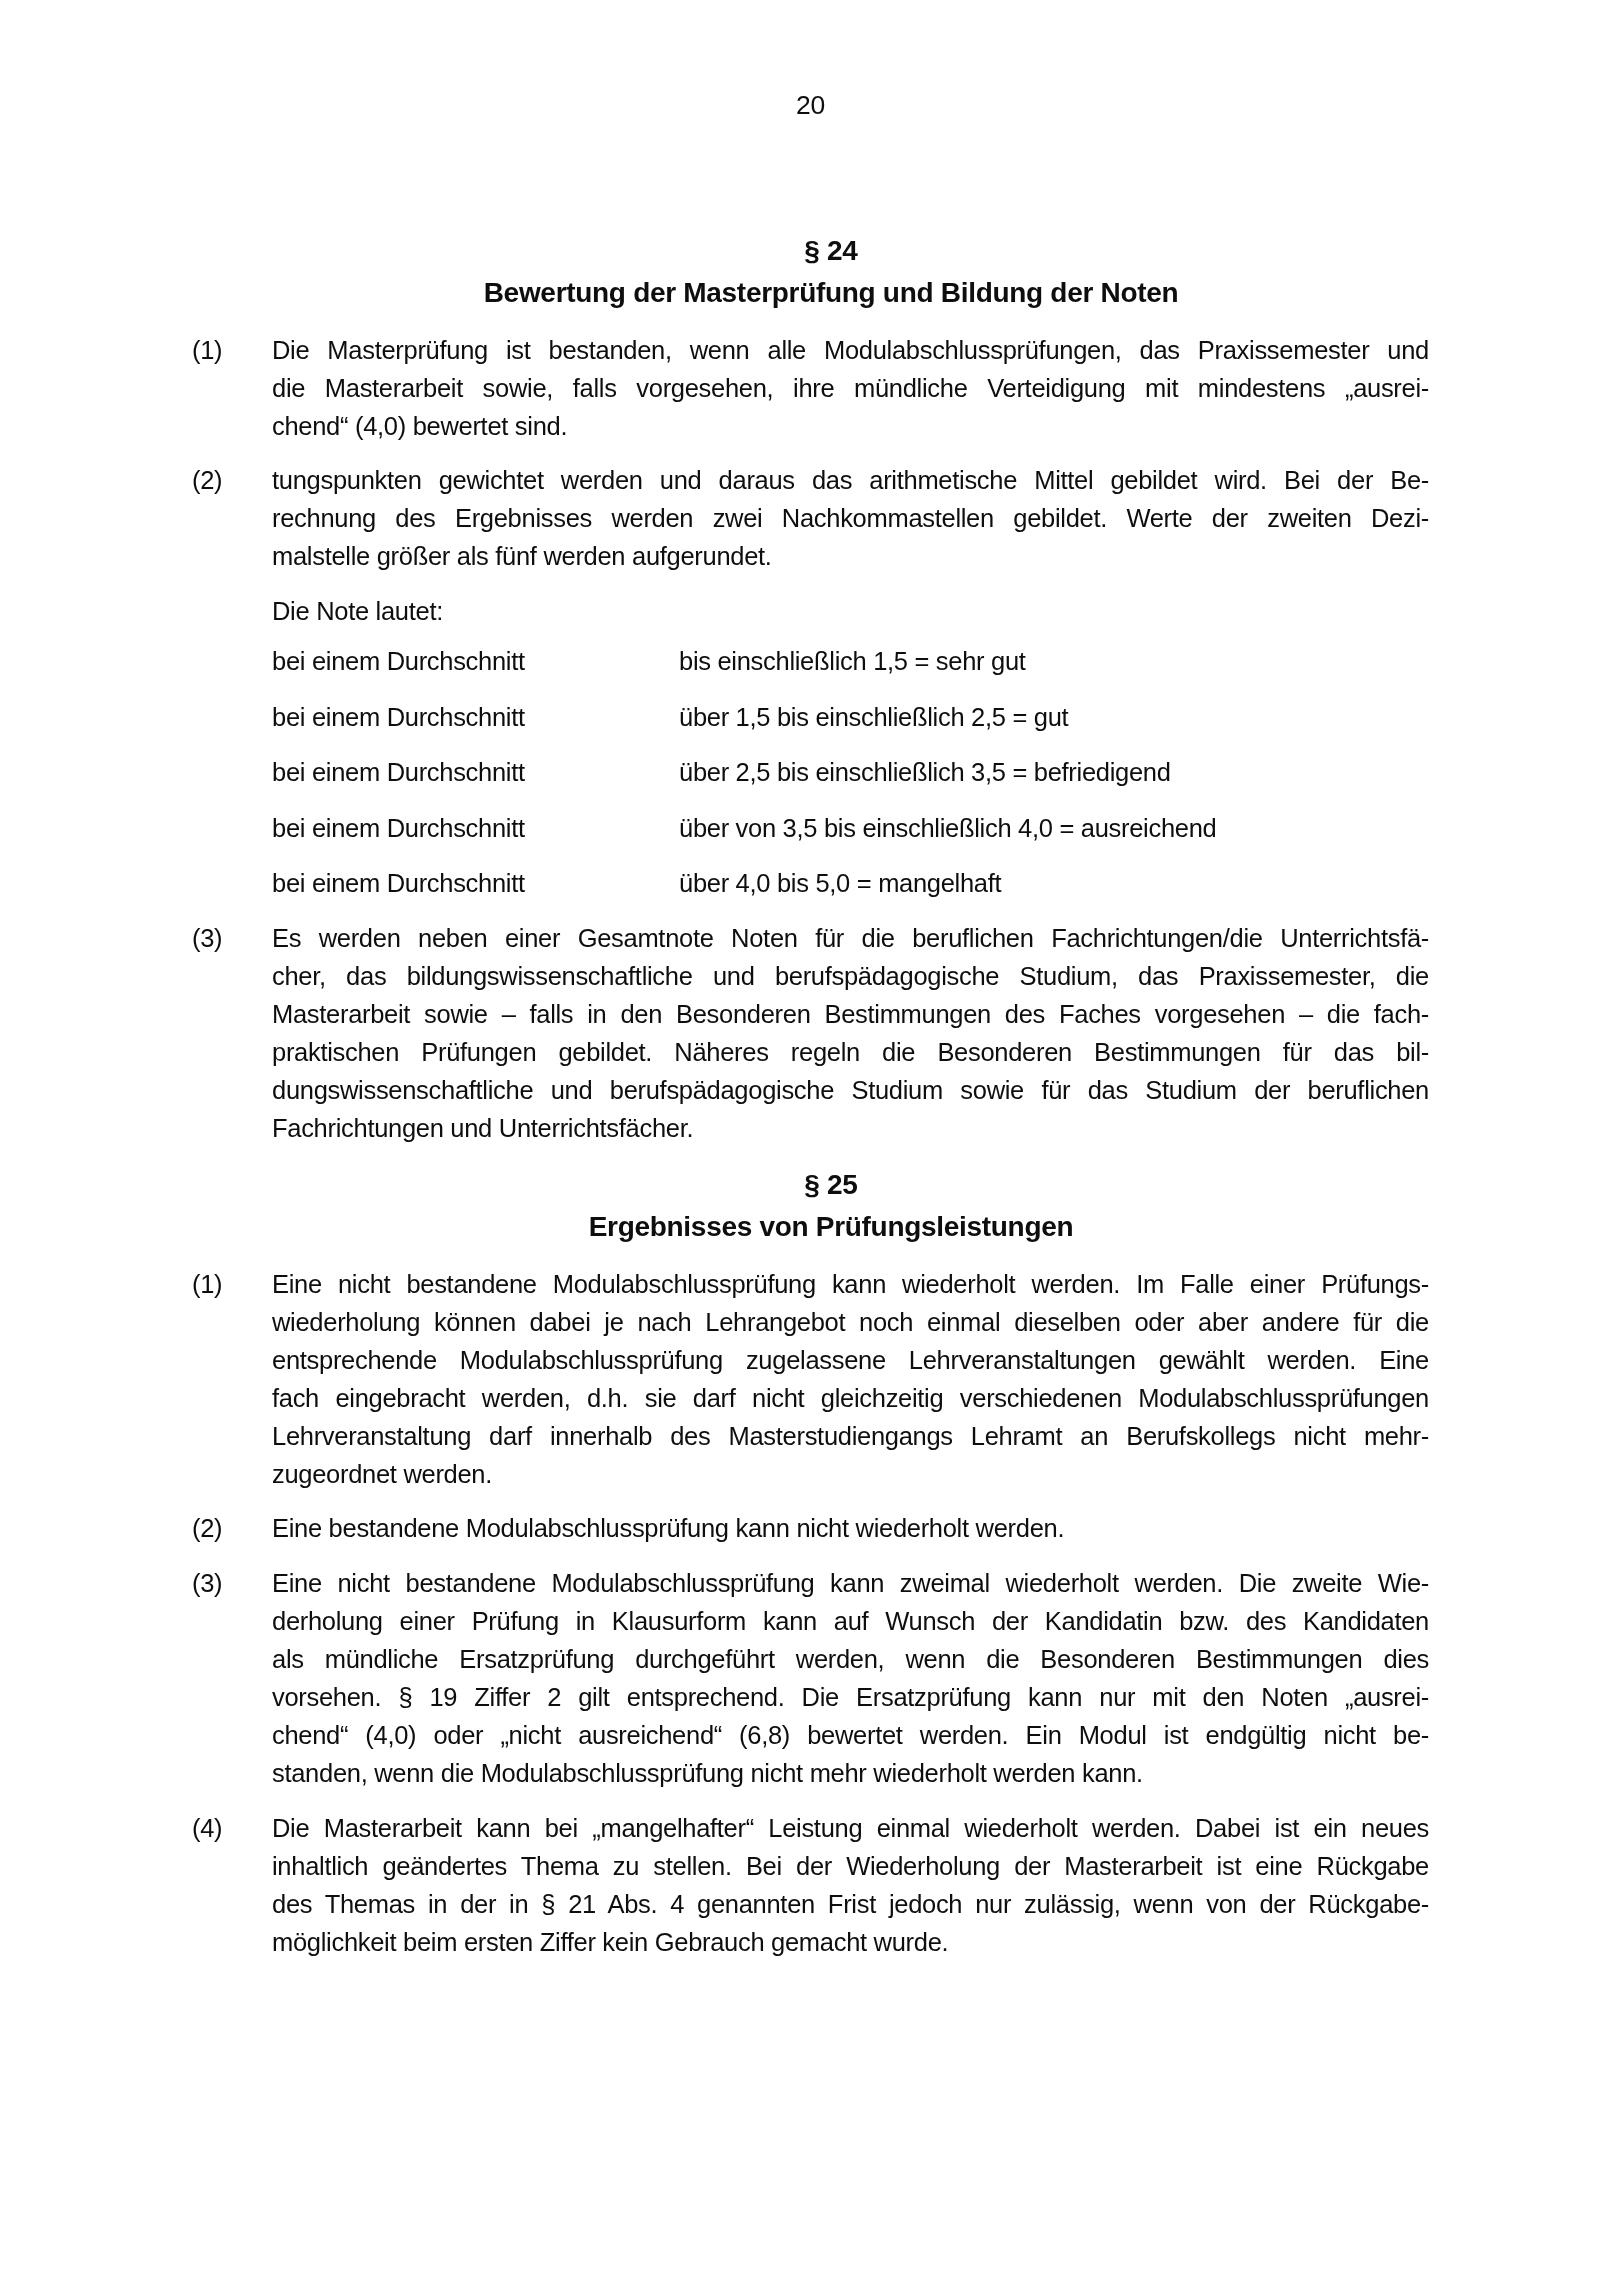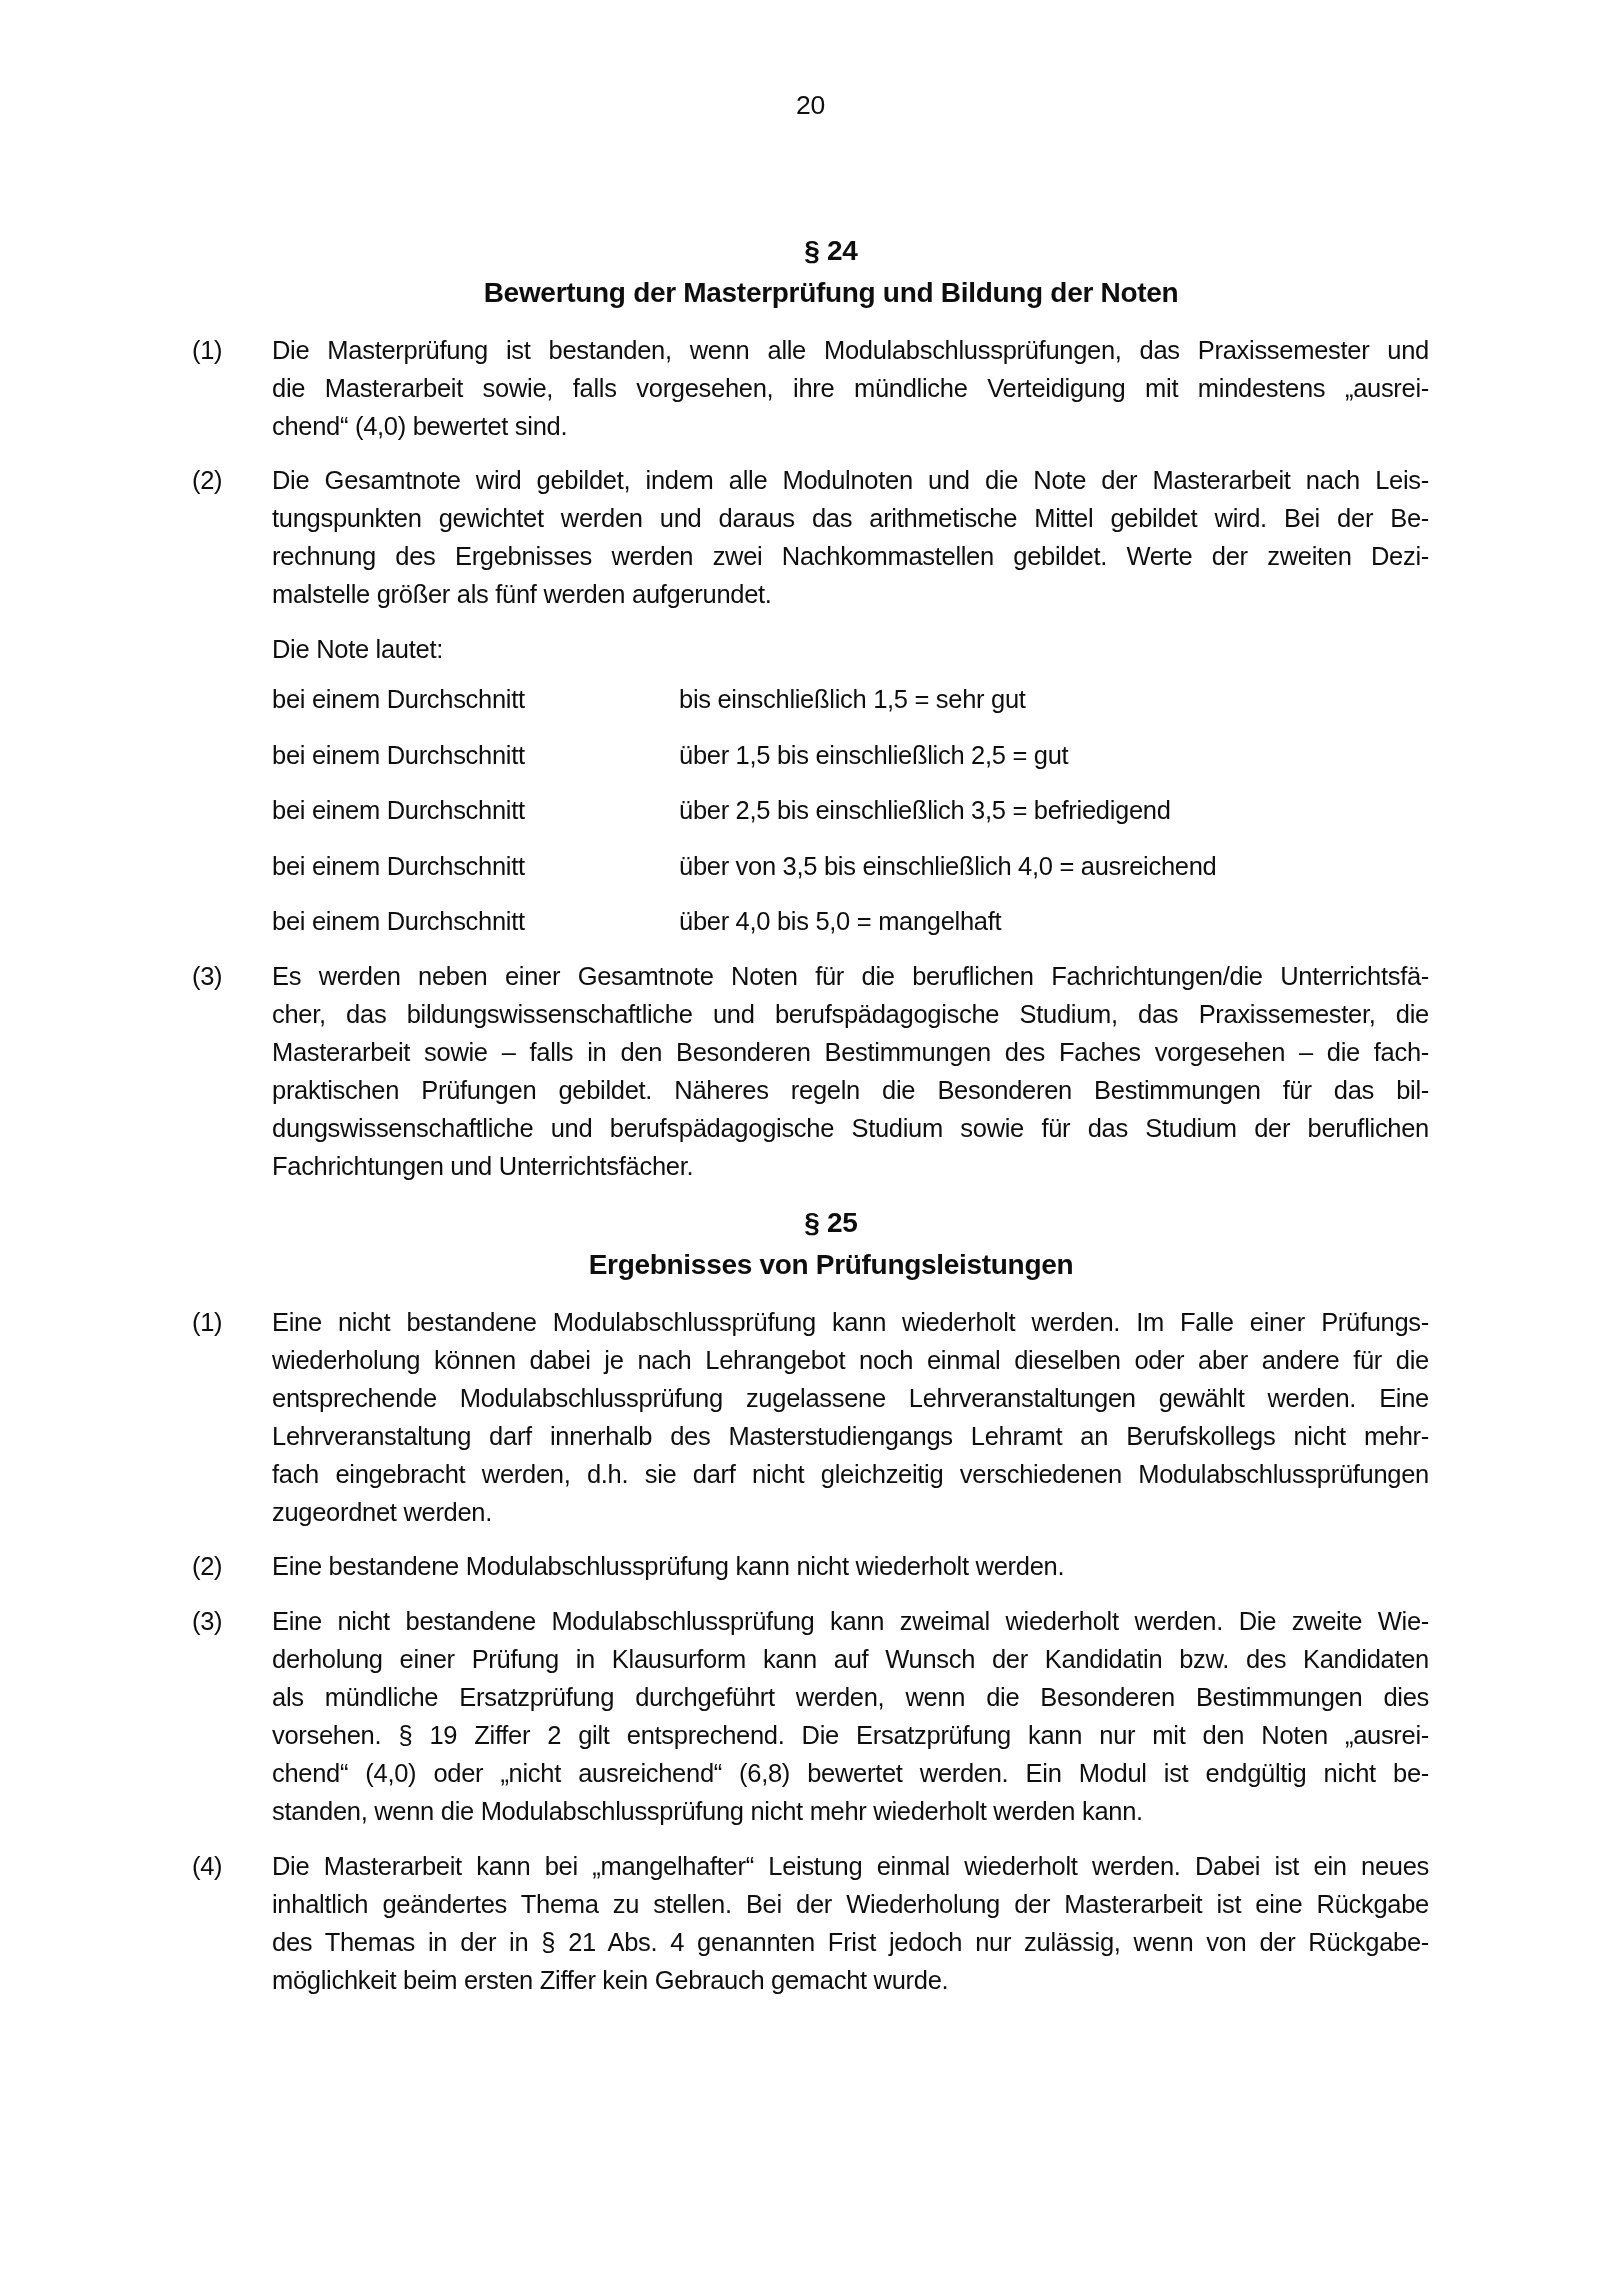--- a/index.html
+++ b/index.html
@@ -102,21 +102,20 @@
         <div class="sec-title">Bewertung der Masterprüfung und Bildung der Noten</div>
       </header>
       <div class="para">
         <span class="marker">(1)</span>
         <div class="tline jl">Die Masterprüfung ist bestanden, wenn alle Modulabschlussprüfungen, das Praxissemester und</div>
         <div class="tline jl">die Masterarbeit sowie, falls vorgesehen, ihre mündliche Verteidigung mit mindestens „ausrei-</div>
         <div class="tline last">chend“ (4,0) bewertet sind.</div>
       </div>
       <div class="para">
         <span class="marker">(2)</span>
-        <div class="tline jl">Die Gesamtnote wird gebildet, indem alle Modulnoten und die Note der Masterarbeit nach Leis-</div>
         <div class="tline jl">tungspunkten gewichtet werden und daraus das arithmetische Mittel gebildet wird. Bei der Be-</div>
         <div class="tline jl">rechnung des Ergebnisses werden zwei Nachkommastellen gebildet. Werte der zweiten Dezi-</div>
         <div class="tline last">malstelle größer als fünf werden aufgerundet.</div>
       </div>
       <div class="para note">
         <div class="tline last">Die Note lautet:</div>
       </div>
       <div class="grades">
         <div class="grow">
           <span class="gleft">bei einem Durchschnitt</span>
@@ -152,22 +151,22 @@
     <section class="section">
       <header class="section-heading">
         <div class="sec-num">§ 25</div>
         <div class="sec-title">Ergebnisses von Prüfungsleistungen</div>
       </header>
       <div class="para">
         <span class="marker">(1)</span>
         <div class="tline jl">Eine nicht bestandene Modulabschlussprüfung kann wiederholt werden. Im Falle einer Prüfungs-</div>
         <div class="tline jl">wiederholung können dabei je nach Lehrangebot noch einmal dieselben oder aber andere für die</div>
         <div class="tline jl">entsprechende Modulabschlussprüfung zugelassene Lehrveranstaltungen gewählt werden. Eine</div>
+        <div class="tline jl">fach eingebracht werden, d.h. sie darf nicht gleichzeitig verschiedenen Modulabschlussprüfungen</div>
         <div class="tline jl">Lehrveranstaltung darf innerhalb des Masterstudiengangs Lehramt an Berufskollegs nicht mehr-</div>
-        <div class="tline jl">fach eingebracht werden, d.h. sie darf nicht gleichzeitig verschiedenen Modulabschlussprüfungen</div>
         <div class="tline last">zugeordnet werden.</div>
       </div>
       <div class="para">
         <span class="marker">(2)</span>
         <div class="tline last">Eine bestandene Modulabschlussprüfung kann nicht wiederholt werden.</div>
       </div>
       <div class="para">
         <span class="marker">(3)</span>
         <div class="tline jl">Eine nicht bestandene Modulabschlussprüfung kann zweimal wiederholt werden. Die zweite Wie-</div>
         <div class="tline jl">derholung einer Prüfung in Klausurform kann auf Wunsch der Kandidatin bzw. des Kandidaten</div>

